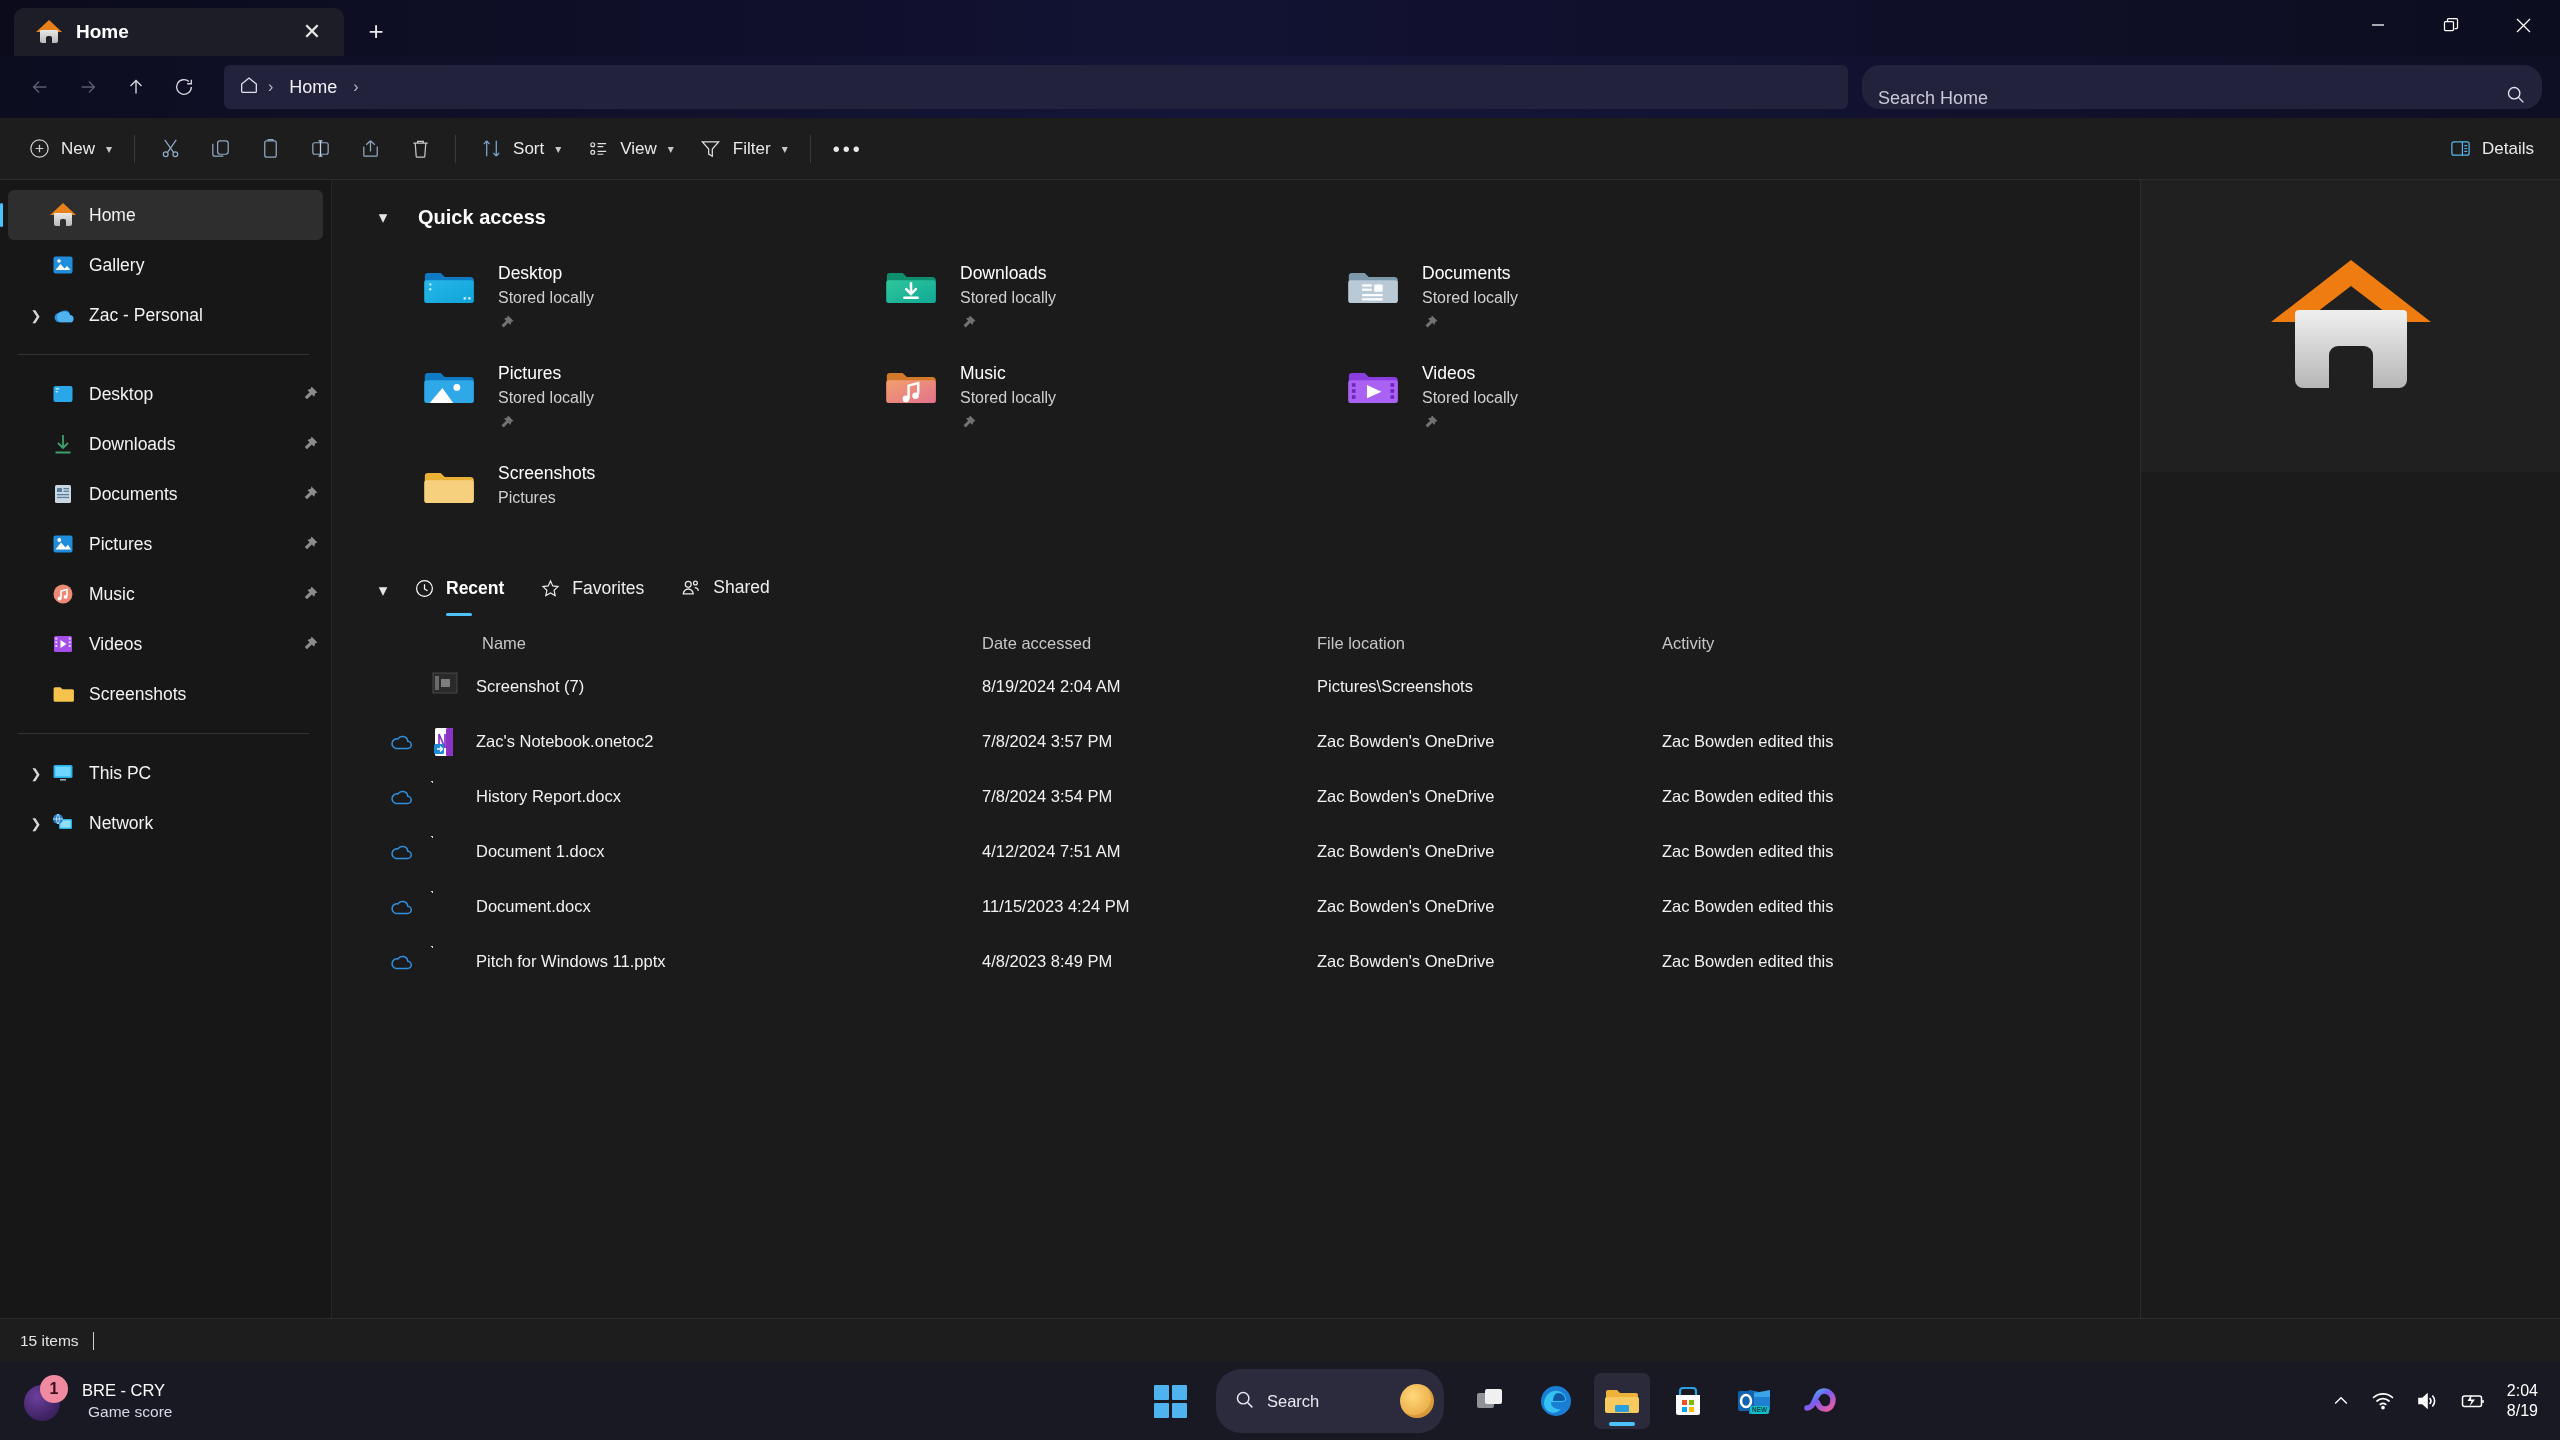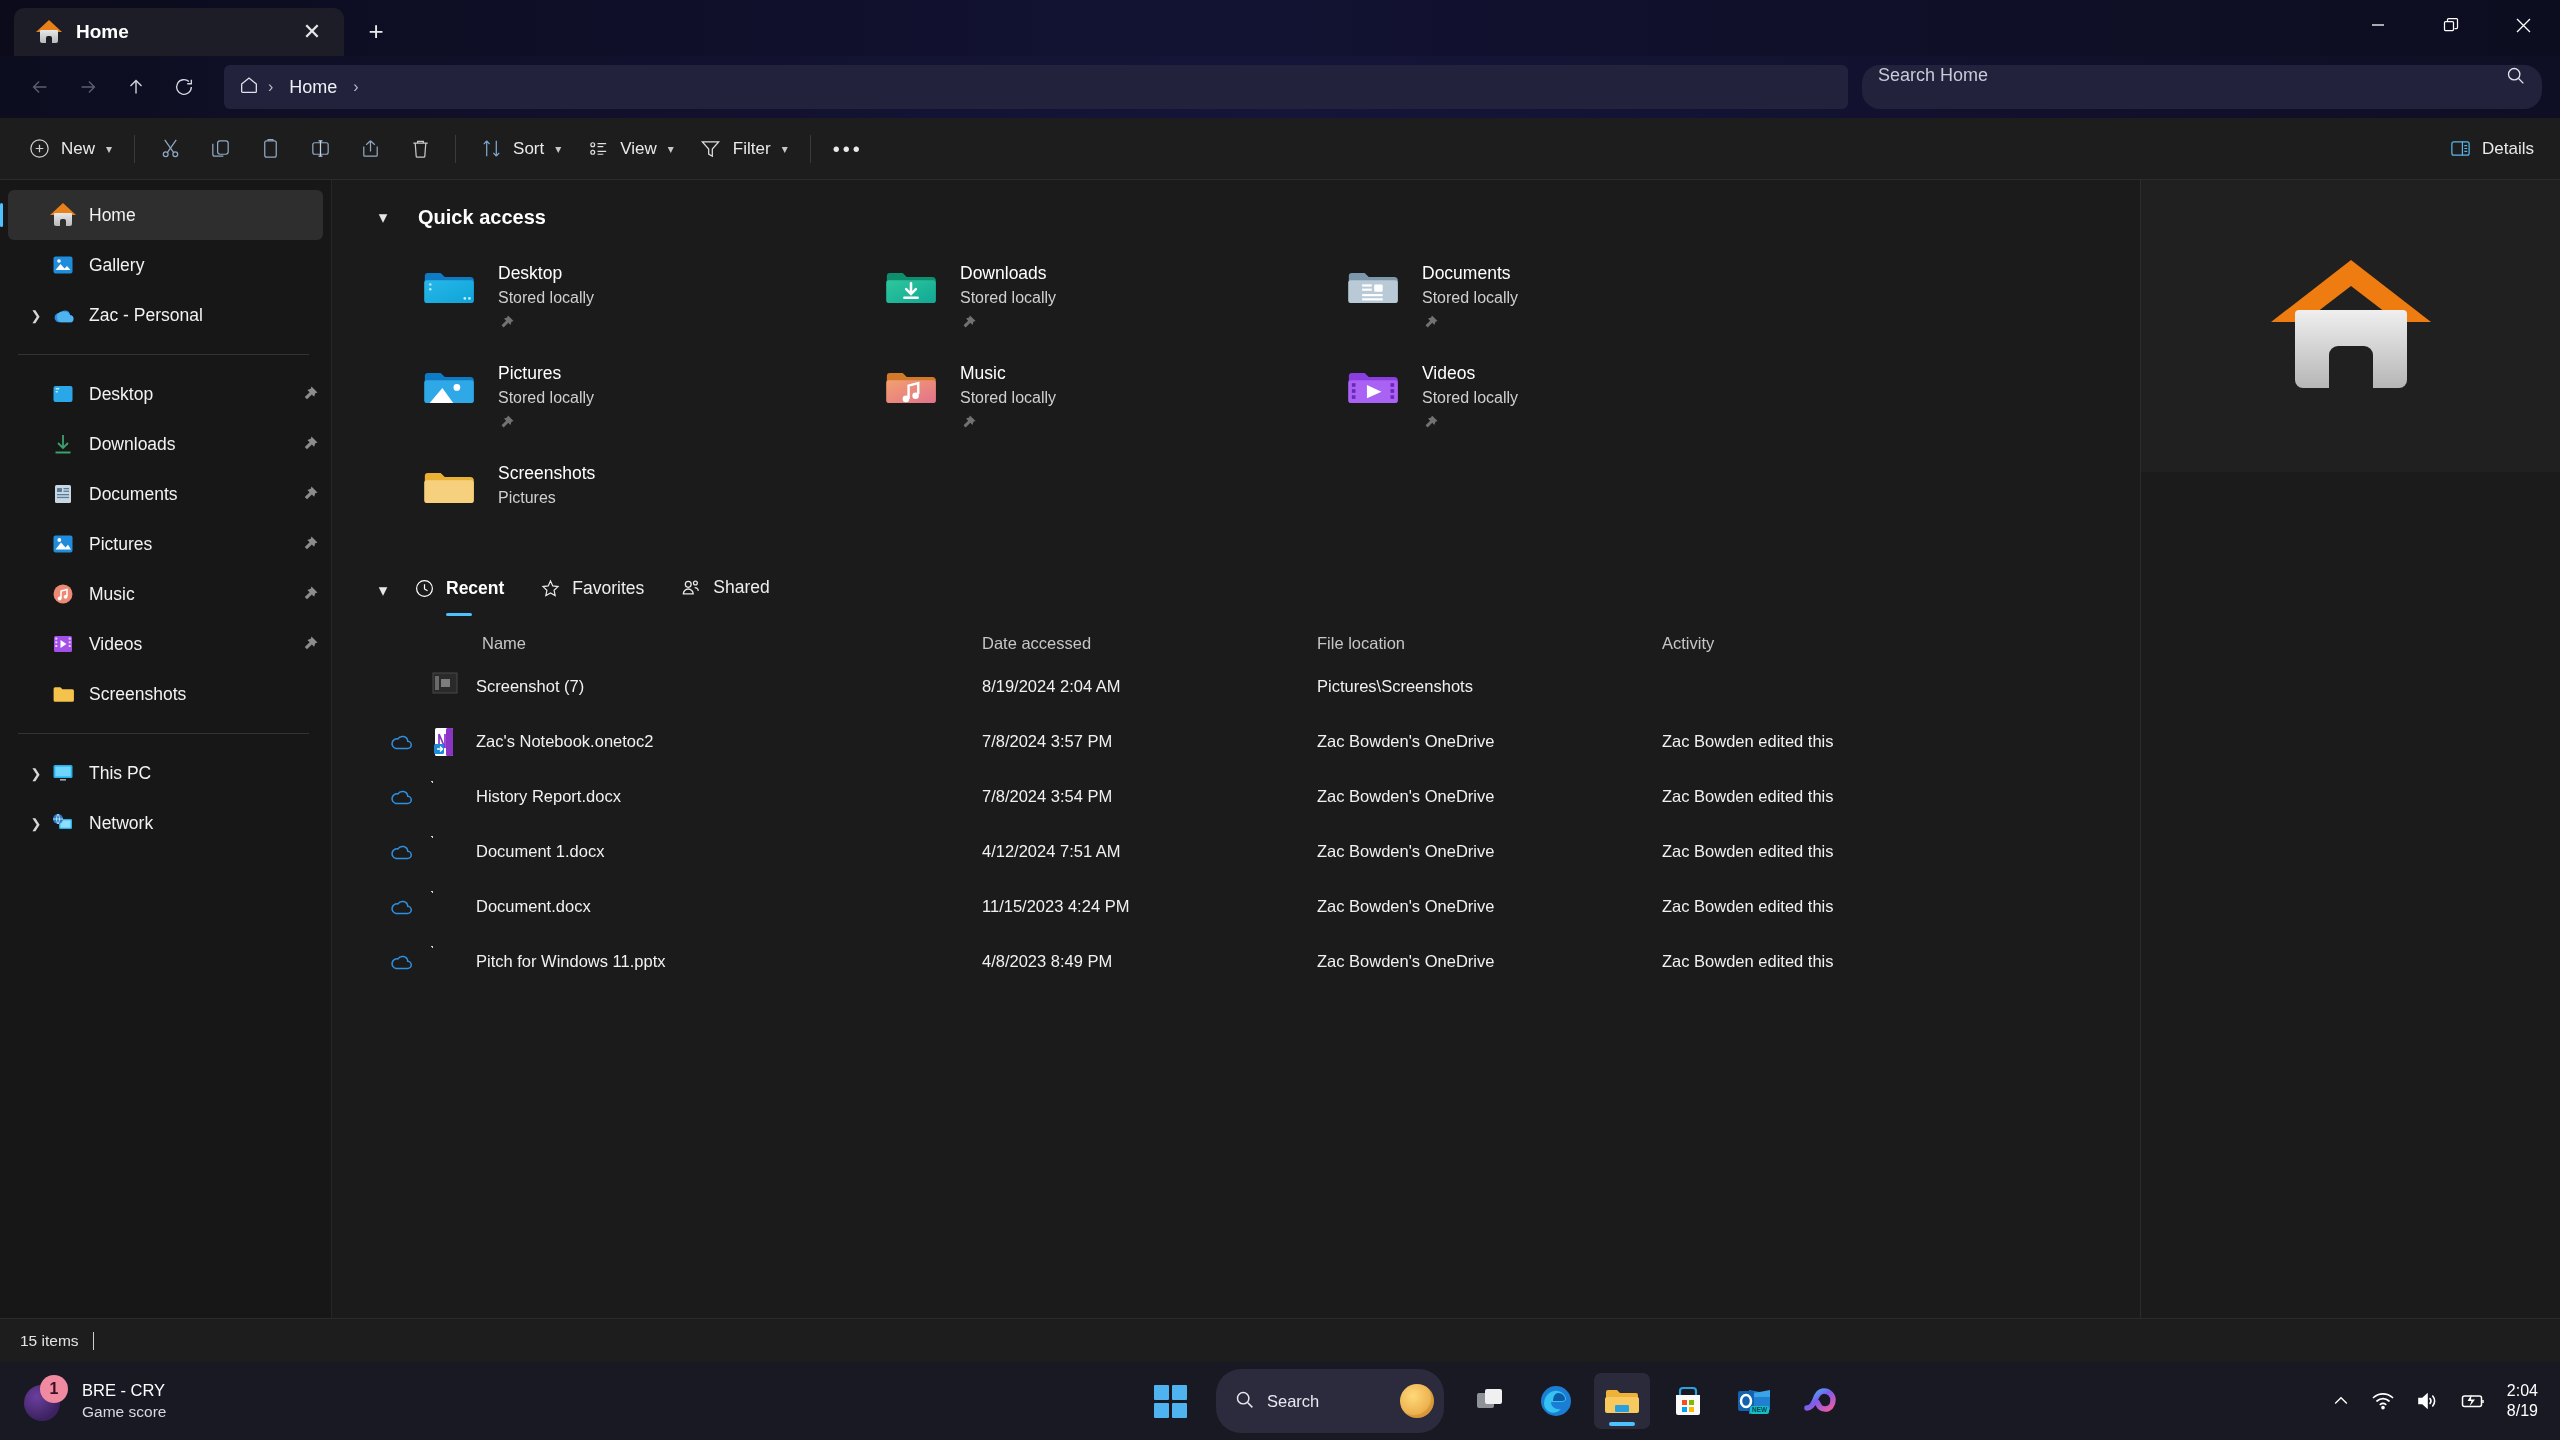--- a/index.html
+++ b/index.html
@@ -76,21 +76,21 @@
   .navbtn.disabled { color: #5e5e72; }
   .addressbar {
     flex: 1; height: 44px; margin-left: 14px; margin-right: 14px;
     background: #22223c; border-radius: 6px;
     display: flex; align-items: center; padding: 0 14px; gap: 6px;
   }
   .crumb { color: #f0f0f5; font-size: 18px; padding: 4px 8px; border-radius: 4px; }
   .crumb-sep { color: #b9b9cc; font-size: 16px; padding: 0 2px; }
   .searchbox {
     width: 680px; height: 44px; background: #22223c; border-radius: 18px;
-    display: flex; align-items: flex-start; padding: 0 16px; justify-content: space-between;
+    display: flex; align-items: flex-end; padding: 0 16px; justify-content: space-between;
   }
   .searchbox input {
     background: transparent; border: none; outline: none; flex: 1;
     color: #e9e9f2; font-size: 18px; font-family: "Liberation Sans", sans-serif;
   }
   .searchbox input::placeholder { color: #c9c9d8; }
 
   
   .toolbar {
     height: 62px; background: #1d1d1d; display: flex; align-items: center;
@@ -245,21 +245,21 @@
     position: absolute; left: 2px; top: 6px; width: 36px; height: 36px; border-radius: 50%;
     background: radial-gradient(circle at 35% 32%, #6c3f9e, #3c2260 70%);
   }
   .badge {
     position: absolute; right: -2px; top: -4px; width: 28px; height: 28px; border-radius: 50%;
     background: #f08aa0; color: #3a1020; font-size: 16px; font-weight: bold;
     display: flex; align-items: center; justify-content: center;
   }
   .widget-txt { line-height: 1.35; }
   .widget-t1 { color: #ffffff; font-size: 16.5px; }
-  .widget-t2 { color: #d8d8e4; font-size: 15.5px; }
+  .widget-t2 { color: #d8d8e4; font-size: 15.5px; margin-left: 6px; }
 
   .tb-center { flex: 1; display: flex; align-items: center; justify-content: center; gap: 10px; }
   .tb-btn {
     width: 56px; height: 56px; border-radius: 7px;
     display: flex; align-items: center; justify-content: center; position: relative;
   }
   .tb-btn.active { background: #2a2a3a; }
   .tb-btn.active::after {
     content: ""; position: absolute; bottom: 3px; left: 50%; transform: translateX(-50%);
     width: 26px; height: 4px; border-radius: 2px; background: #4cc2ff;

